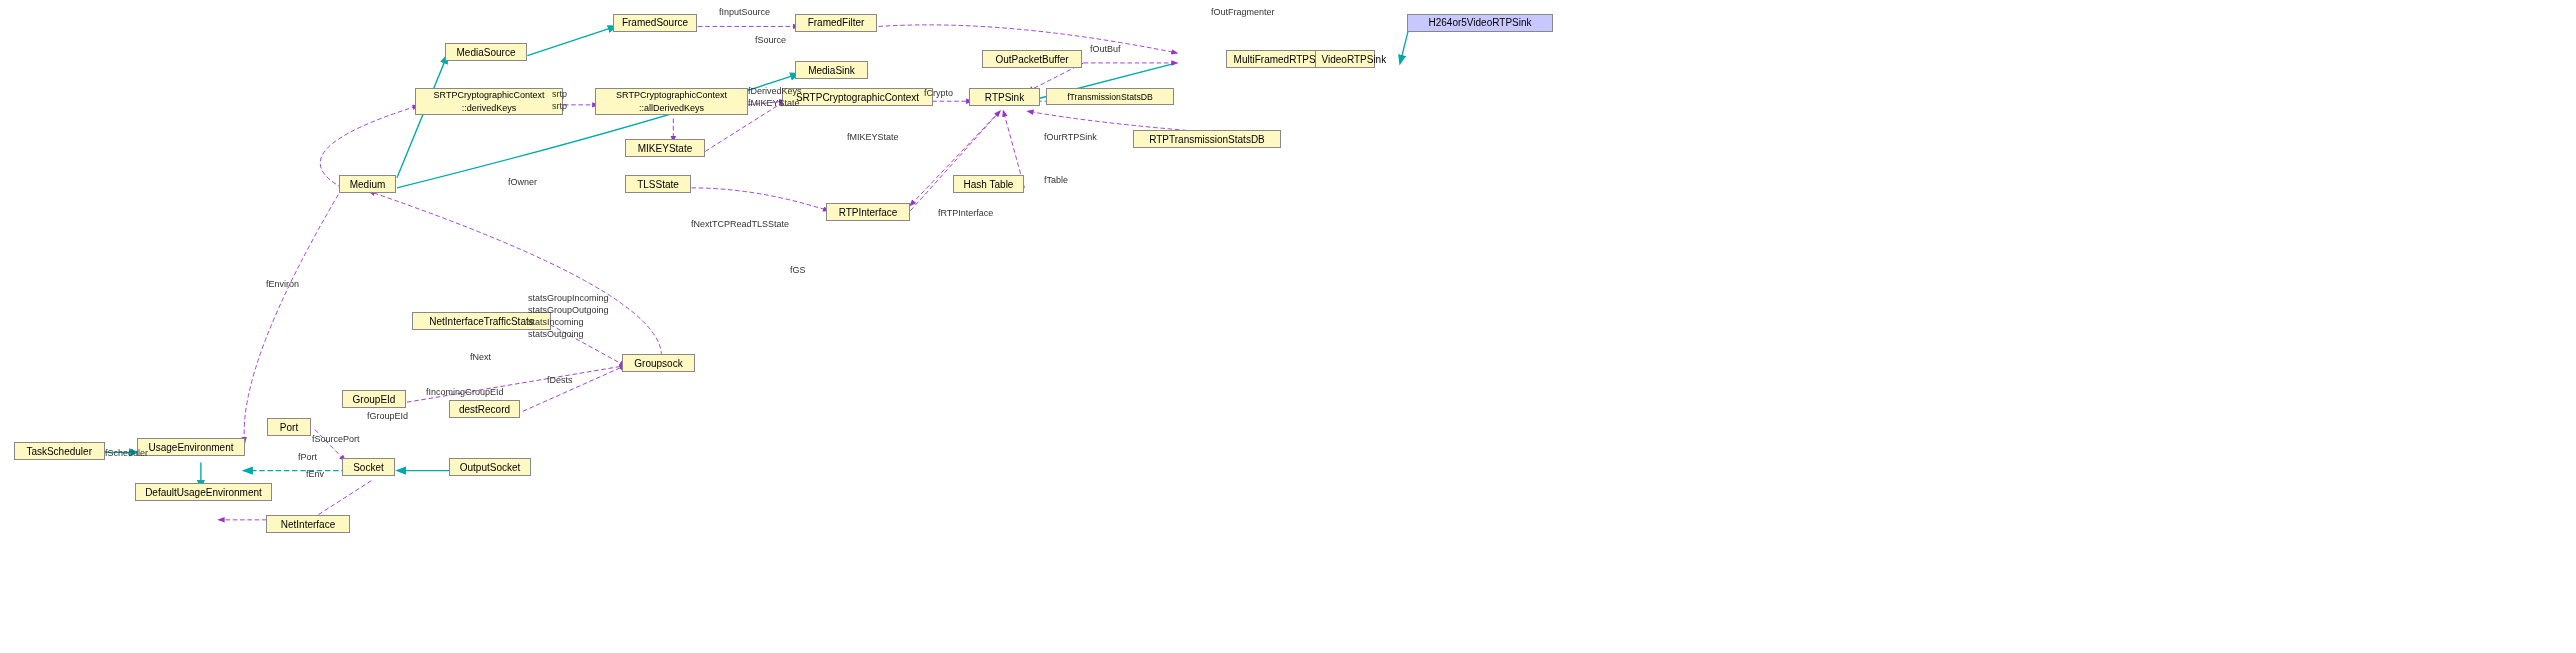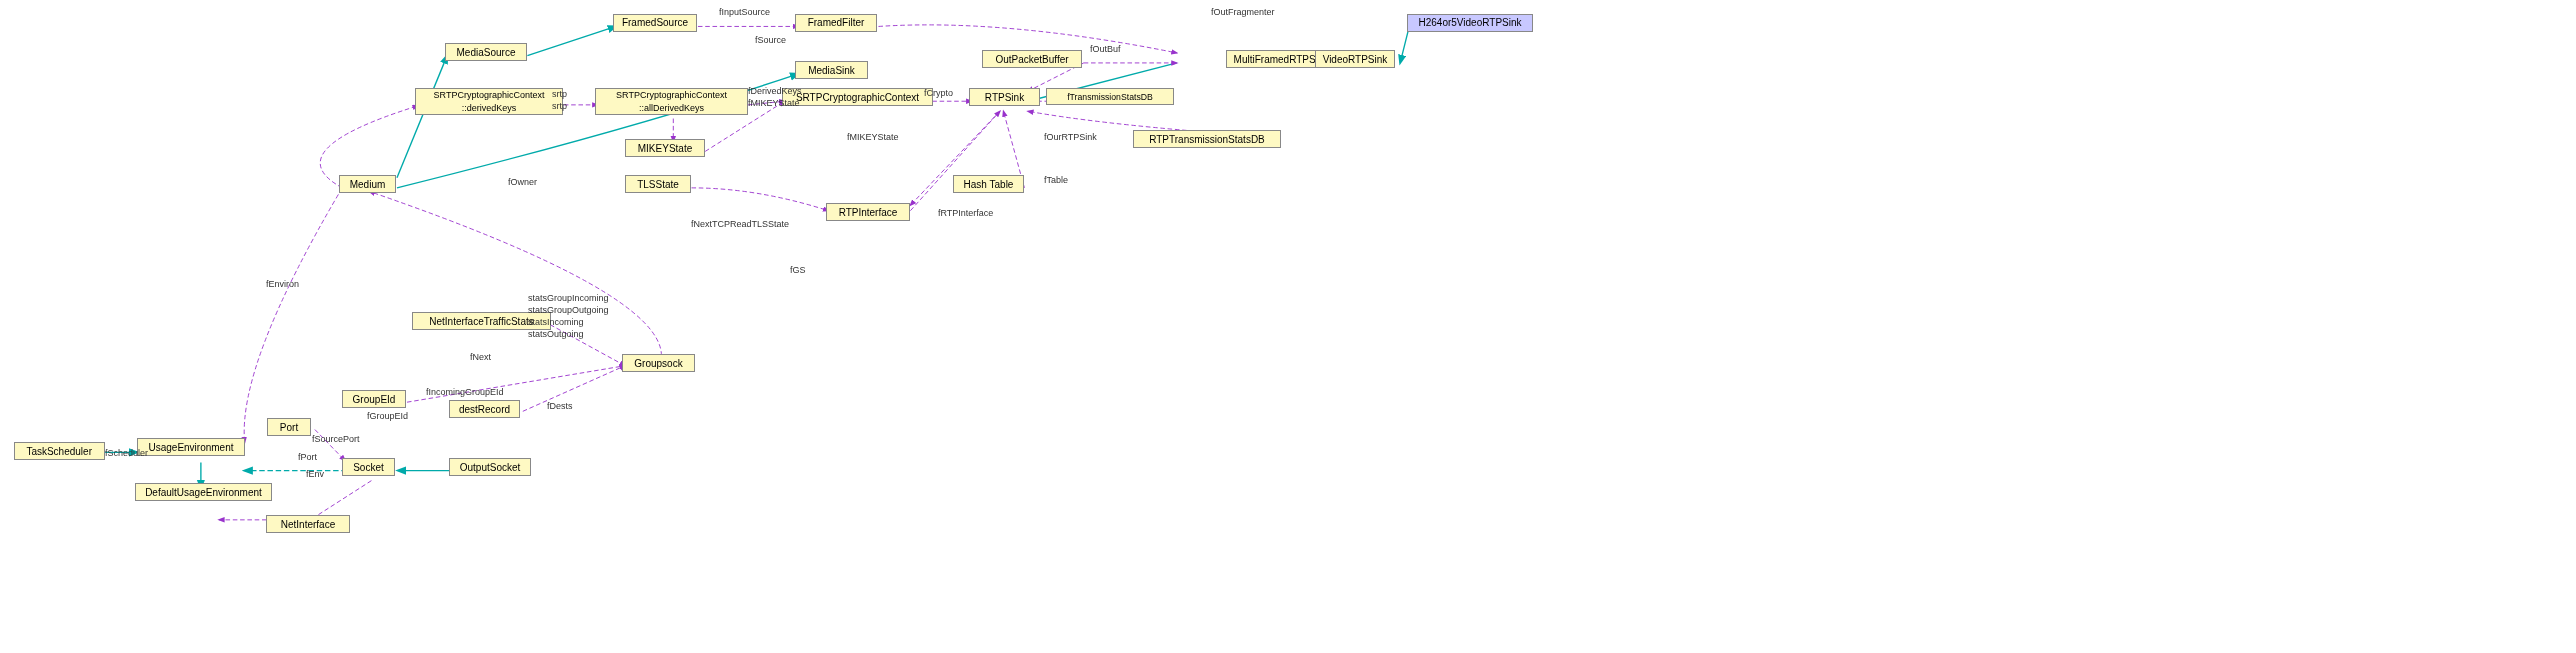--- a/index.html
+++ b/index.html
@@ -179,43 +179,43 @@
   <div class="node-box" style="left:982px; top:50px; width:100px;">OutPacketBuffer</div>
 
   <div class="node-box" style="left:826px; top:203px; width:84px;">RTPInterface</div>
 
   <div class="node-box" style="left:953px; top:175px; width:71px;">Hash Table</div>
 
   <div class="node-box" style="left:1133px; top:130px; width:148px;">RTPTransmissionStatsDB</div>
 
   <div class="node-box" style="left:1226px; top:50px; width:110px;">MultiFramedRTPSink</div>
 
-  <div class="node-box" style="left:1315px; top:50px; width:80px;">VideoRTPSink</div>
-
-  <div class="node-box highlighted" style="left:1407px; top:13.7px; width:126px;">H264or5VideoRTPSink</div>
+  <div class="node-box" style="left:1315px; top:50px; width:60px;">VideoRTPSink</div>
+
+  <div class="node-box highlighted" style="left:1407px; top:13.7px; width:146px;">H264or5VideoRTPSink</div>
 
   <div class="node-label" style="left:719px; top:7.3px;">fInputSource</div>
   <div class="node-label" style="left:755px; top:35px;">fSource</div>
   <div class="node-label" style="left:1211px; top:7.3px;">fOutFragmenter</div>
   <div class="node-label" style="left:1090px; top:44px;">fOutBuf</div>
   <div class="node-label" style="left:552px; top:88px; line-height:12px;">srtp<br>srtp</div>
   <div class="node-label" style="left:748px; top:85px; line-height:12px;">fDerivedKeys<br>fMIKEYState</div>
   <div class="node-label" style="left:847px; top:132px;">fMIKEYState</div>
   <div class="node-label" style="left:924px; top:88px;">fCrypto</div>
   <div class="node-label" style="left:508px; top:177px;">fOwner</div>
   <div class="node-label" style="left:691px; top:177px;margin-top:42px;">fNextTCPReadTLSState</div>
   <div class="node-label" style="left:938px; top:208px;">fRTPInterface</div>
   <div class="node-label" style="left:1044px; top:132px;">fOurRTPSink</div>
   <div class="node-label" style="left:1044px; top:175px;">fTable</div>
   <div class="node-label" style="left:266px; top:279px;">fEnviron</div>
   <div class="node-label" style="left:746px; top:265px;padding-left:44px;">fGS</div>
   <div class="node-label" style="left:528px; top:292px; line-height:12px;">statsGroupIncoming<br>statsGroupOutgoing<br>statsIncoming<br>statsOutgoing</div>
   <div class="node-label" style="left:426px; top:387px;">fIncomingGroupEId</div>
   <div class="node-label" style="left:367px; top:411px;">fGroupEId</div>
-  <div class="node-label" style="left:547px; top:375px;margin-top:26px;">fDests</div>
+  <div class="node-label" style="left:547px; top:375px;">fDests</div>
   <div class="node-label" style="left:470px; top:352px;">fNext</div>
   <div class="node-label" style="left:312px; top:434px;">fSourcePort</div>
   <div class="node-label" style="left:298px; top:452px;">fPort</div>
   <div class="node-label" style="left:105px; top:448px;">fScheduler</div>
   <div class="node-label" style="left:306px; top:469px;">fEnv</div>
 
   <div class="node-box" style="left:1046px; top:88px; width:128px; font-size:8.7px;">fTransmissionStatsDB</div>
 </div>
 
 

